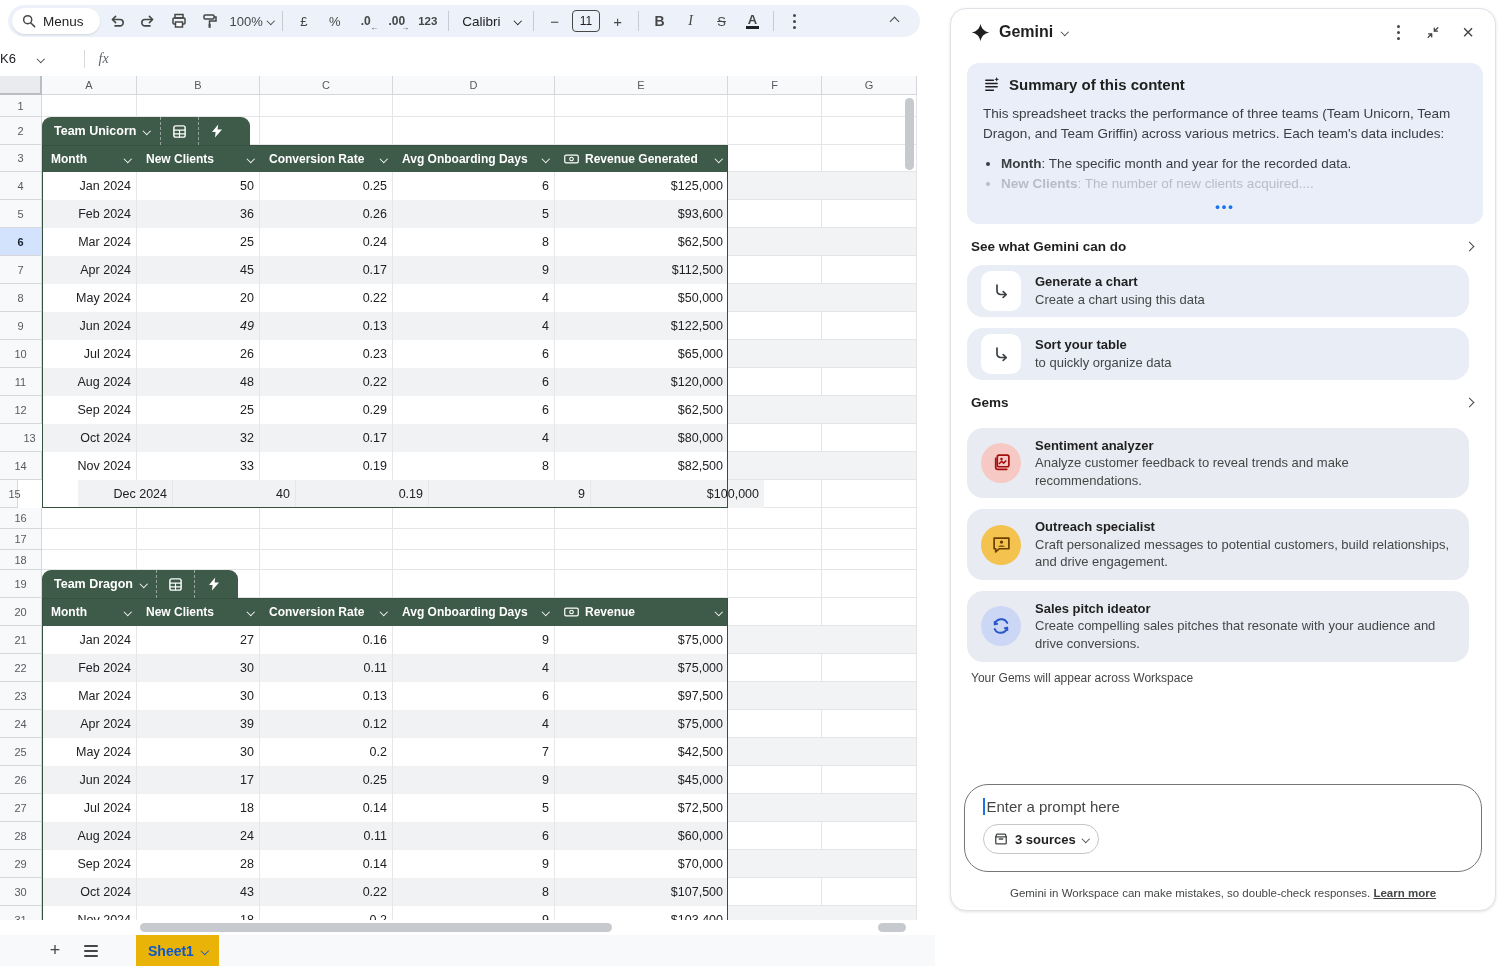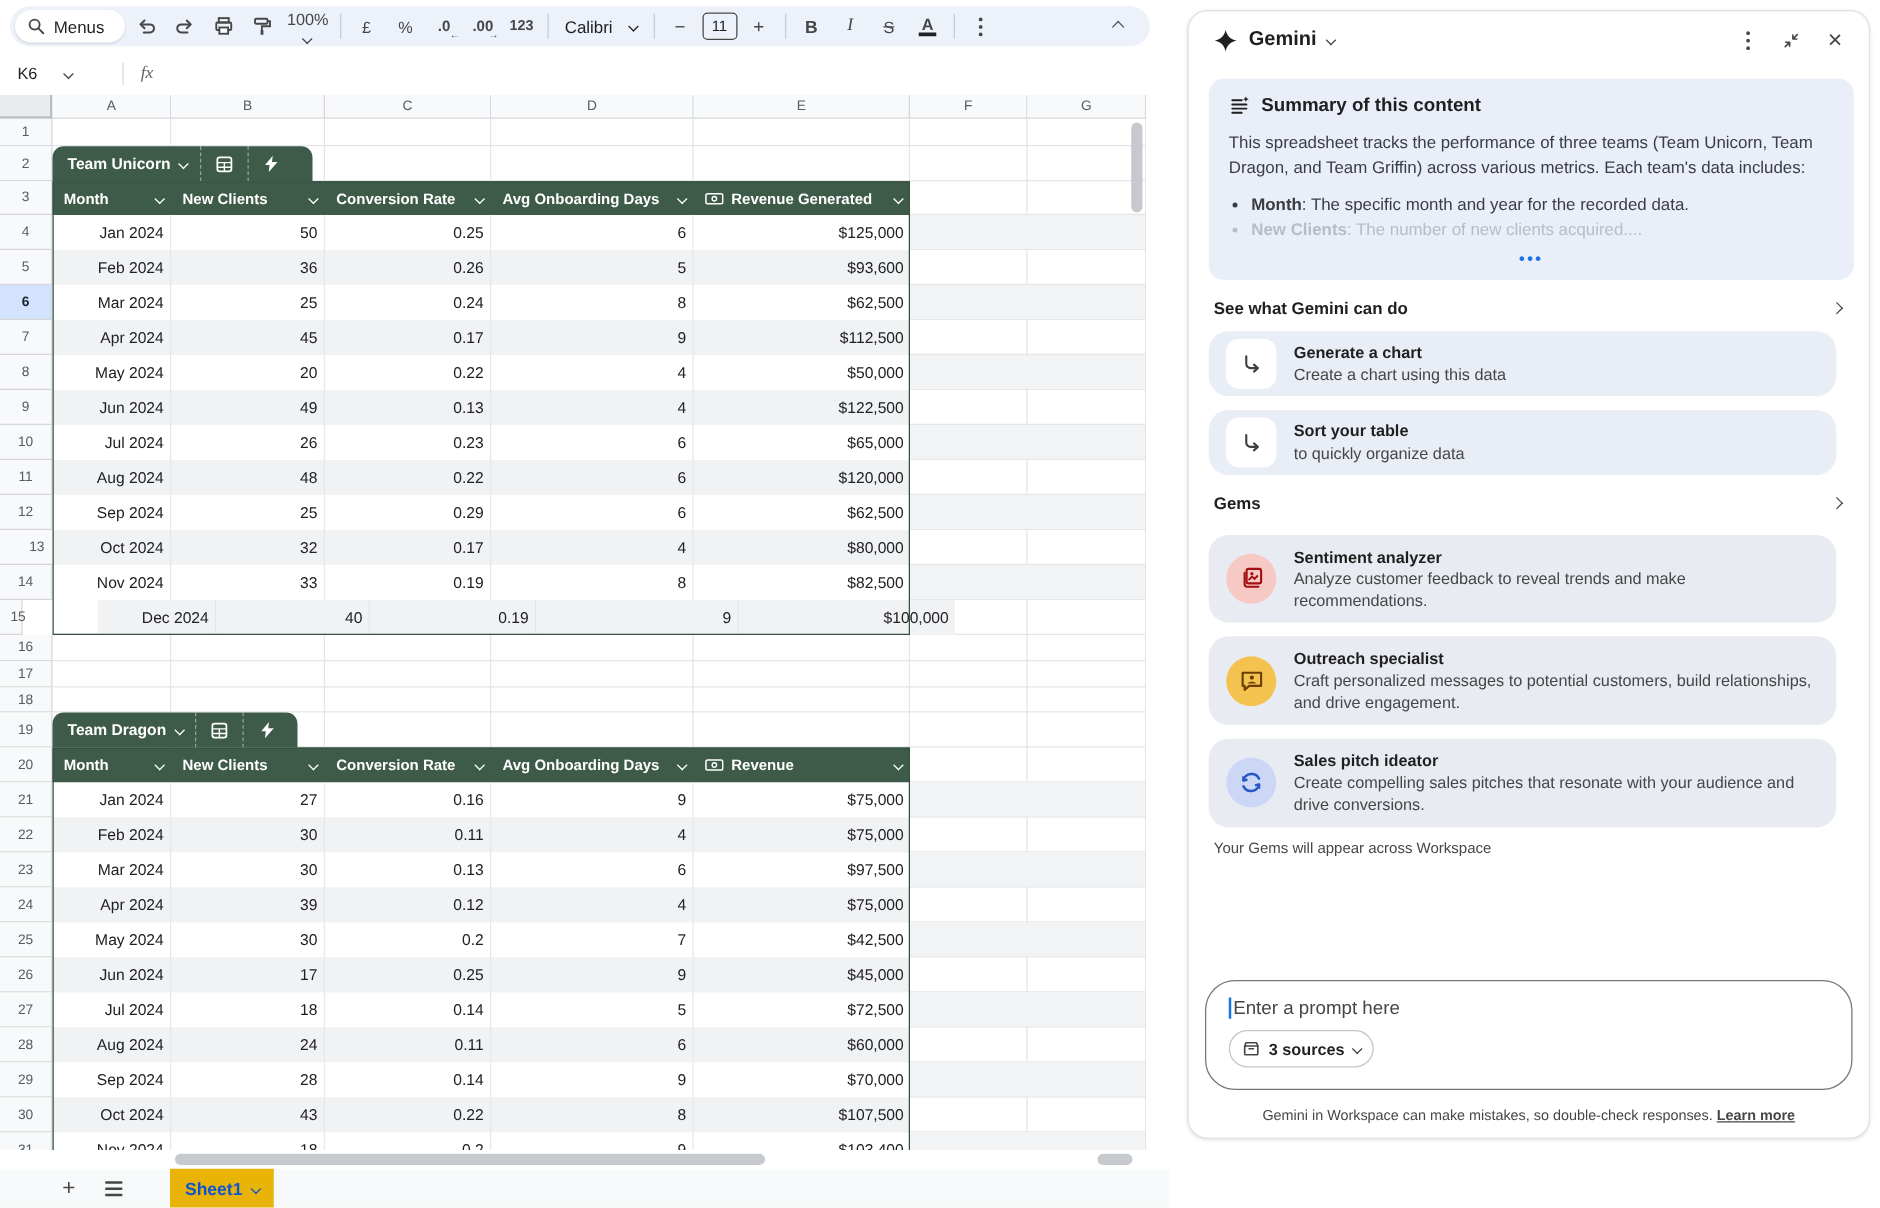--- a/index.html
+++ b/index.html
@@ -8,41 +8,41 @@
   
   .toolbar{position:absolute;left:8px;top:5px;width:912px;height:32px;background:#edf2fa;
            border-radius:16px;display:flex;align-items:center;gap:4px;}
   .menus-pill{margin-left:4px;background:#fff;border-radius:14px;height:26px;display:flex;
               align-items:center;gap:7px;padding:0 16px 0 10px;box-shadow:0 1px 2px rgba(0,0,0,.12);}
   .menus-pill span{font-size:13.5px;color:#1f1f1f;}
   .tb{min-width:27px;height:26px;display:flex;align-items:center;justify-content:center;
       font-size:13px;color:#444746;border:none;background:transparent;border-radius:4px;padding:0 2px;
       font-family:inherit;position:relative;}
   .tbsep{width:1px;height:20px;background:#c7cbd2;margin:0 3px;}
-  .zoomsel{gap:5px;font-size:13px;flex-direction:column;}
+  .zoomsel{gap:5px;font-size:13px;}
   .decbtn{font-weight:700;font-size:12px;}
   .decbtn .mini{position:absolute;font-size:8px;right:1px;bottom:2px;font-weight:400;}
   .fontsel{gap:14px;font-size:13.5px;padding:0 6px;color:#202124;}
   .sizebox{width:26px;height:20px;border:1px solid #474747;border-radius:4px;display:flex;
            align-items:center;justify-content:center;font-size:12px;color:#202124;}
   .bold-b{font-weight:700;font-size:14px;}
   .italic-i{font-style:italic;font-family:"Liberation Serif",serif;font-size:14px;}
   .strike-s{text-decoration:line-through;font-size:13px;}
   .acolor{font-size:13px;font-weight:700;border-bottom:3px solid #202124;line-height:13px;padding:0 2px;}
   .dots3{display:inline-flex;flex-direction:column;gap:3px;}
   .dots3 i{width:3px;height:3px;border-radius:50%;background:#444746;}
   .chv{display:inline-block;width:6px;height:6px;border-right:1.6px solid currentColor;
        border-bottom:1.6px solid currentColor;transform:rotate(45deg);}
   .chv.r{transform:rotate(-45deg);}
   .chv.u{transform:rotate(-135deg);}
   .chv.sm{width:4.5px;height:4.5px;border-width:1.4px;}
   
   .namebar{position:absolute;left:0;top:42px;width:935px;height:33px;background:#fff;
            display:flex;align-items:center;}
-  .namebox{margin-left:14px;font-size:13px;color:#202124;width:34px;}
+  .namebox{font-size:13px;color:#202124;width:34px;}
   .nb-caret{color:#444746;margin-left:4px;}
   .nbsep{width:1px;height:18px;background:#d7d9dd;margin:0 14px 0 40px;}
   .fx{font-family:"Liberation Serif",serif;font-style:italic;color:#5f6368;font-size:14px;}
   
   #grid{position:absolute;left:0;top:76px;width:917px;height:844px;overflow:hidden;background:#fff;}
   .colhdr,.corner,.rowhdr{position:absolute;box-sizing:border-box;font-size:11px;color:#575b5f;
            display:flex;align-items:center;justify-content:center;background:#f8f9fa;
            border-right:1px solid #d5d7da;border-bottom:1px solid #d5d7da;}
   .corner{background:#e9ebee;border-right:2px solid #babdc2;border-bottom:2px solid #babdc2;}
   .rowhdr.sel{background:#d3e3fd;color:#19212c;font-weight:700;}
@@ -387,21 +387,21 @@
       </div>
       <div class="trow" style="left: 42px; top: 208px; width: 686px; height: 28px; background: rgb(255, 255, 255);">
         <div class="tcell" style="width: 95px;">May 2024</div>
         <div class="tcell" style="width: 123px;">20</div>
         <div class="tcell" style="width: 133px;">0.22</div>
         <div class="tcell" style="width: 162px;">4</div>
         <div class="tcell" style="width: 173px;">$50,000</div>
       </div>
       <div class="trow" style="left: 42px; top: 236px; width: 686px; height: 28px; background: rgb(241, 242, 244);">
         <div class="tcell" style="width: 95px;">Jun 2024</div>
-        <div class="tcell" style="width: 123px;">49</div>
+        <div class="tcell" style="width: 123px; font-style: italic;">49</div>
         <div class="tcell" style="width: 133px;">0.13</div>
         <div class="tcell" style="width: 162px;">4</div>
         <div class="tcell" style="width: 173px;">$122,500</div>
       </div>
       <div class="trow" style="left: 42px; top: 264px; width: 686px; height: 28px; background: rgb(255, 255, 255);">
         <div class="tcell" style="width: 95px;">Jul 2024</div>
         <div class="tcell" style="width: 123px;">26</div>
         <div class="tcell" style="width: 133px;">0.23</div>
         <div class="tcell" style="width: 162px;">6</div>
         <div class="tcell" style="width: 173px;">$65,000</div>

